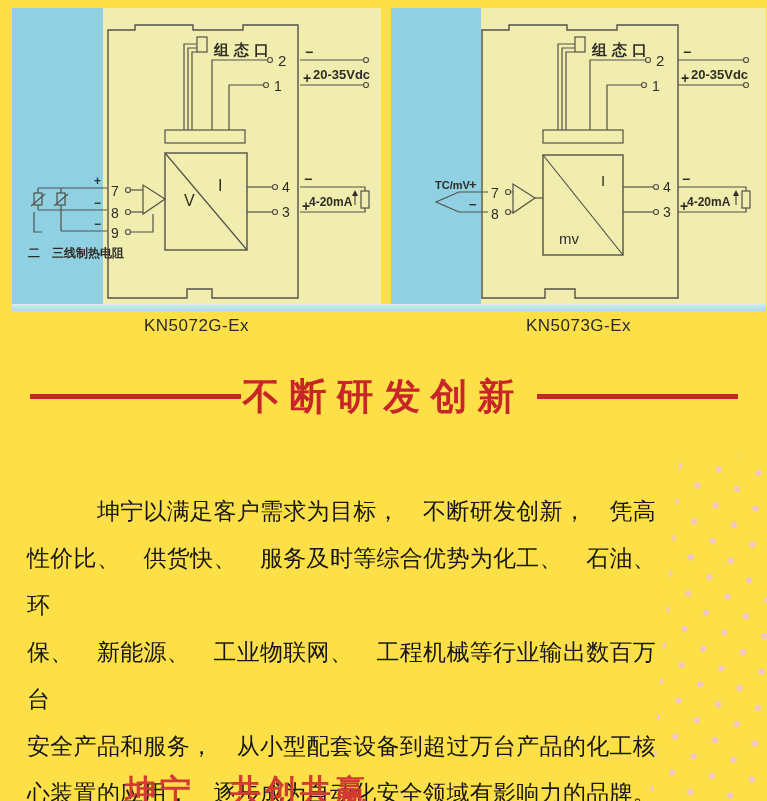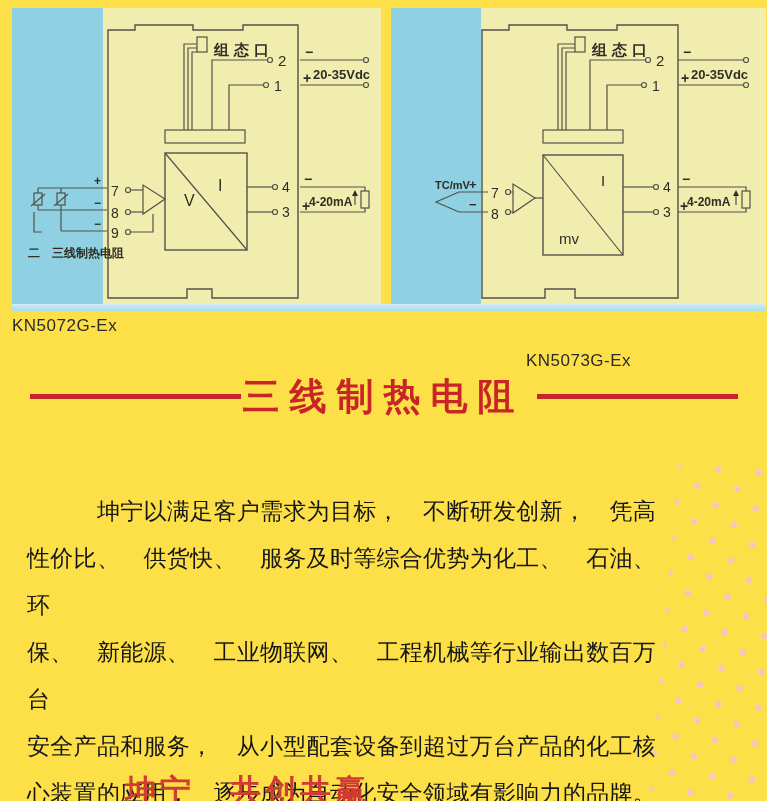--- a/index.html
+++ b/index.html
@@ -4,22 +4,22 @@
 <style>
   html,body{margin:0;padding:0;background:#fff;}
   #page{position:relative;width:767px;height:801px;background:#fde047;overflow:hidden;
         font-family:"Liberation Sans",sans-serif;padding-left:12px;}
   .panel{position:absolute;top:8px;}
   #panel-left{left:12px;width:369px;height:296px;}
   #panel-right{left:391px;width:375px;height:296px;}
   .strip{position:absolute;left:12px;top:304px;width:754px;height:7px;
          background:linear-gradient(180deg,#d2ecf3,#a9dcea);}
   .caption{position:absolute;top:316px;font-size:17px;letter-spacing:.5px;color:#2b2b2b;}
-  #caption-left{left:12px;width:369px;text-align:left;}
-  #caption-right{left:391px;width:375px;text-align:center;margin-top:35px;}
+  #caption-left{left:12px;width:369px;text-align:center;}
+  #caption-right{left:391px;width:375px;text-align:center;}
   .title-line{position:absolute;height:5px;background:#c82528;}
   #title-line-left{left:30px;top:394px;width:211px;}
   #title-line-right{left:537px;top:394px;width:201px;}
   #section-title{position:absolute;left:0;top:372px;width:767px;text-align:center;
                  font-size:37px;font-weight:bold;color:#c82528;letter-spacing:10px;}
   #intro{position:absolute;left:27px;top:488px;width:645px;font-size:23px;line-height:47px;
          color:#161616;white-space:pre-line;letter-spacing:.3px;}
   #slogan{position:absolute;left:125px;top:770px;font-size:31px;font-weight:bold;
           color:#d23a33;letter-spacing:4px;}
   #dots-wrap{position:absolute;top:455px;right:0;width:135px;height:346px;overflow:hidden;}
@@ -159,21 +159,21 @@
     <path class="ln" d="M345,197 V185"></path>
     <polygon points="342,188 345,182 348,188" fill="#2e2d26"></polygon>
   </svg>
 
   <div class="strip"></div>
 
   <div id="caption-left" class="caption">KN5072G-Ex</div>
   <div id="caption-right" class="caption">KN5073G-Ex</div>
 
   <div id="title-line-left" class="title-line"></div>
-  <div id="section-title">三线制热电阻</div>
+  <div id="section-title">不断研发创新</div>
   <div id="title-line-right" class="title-line"></div>
 
   <div id="intro">　　　坤宁以满足客户需求为目标，　不断研发创新，　凭高
 性价比、　供货快、　服务及时等综合优势为化工、　石油、　环
 保、　新能源、　工业物联网、　工程机械等行业输出数百万台
 安全产品和服务，　从小型配套设备到超过万台产品的化工核
 心装置的应用，　逐步成为自动化安全领域有影响力的品牌。</div>
 
   <div id="slogan">坤宁　共创共赢</div>
 

